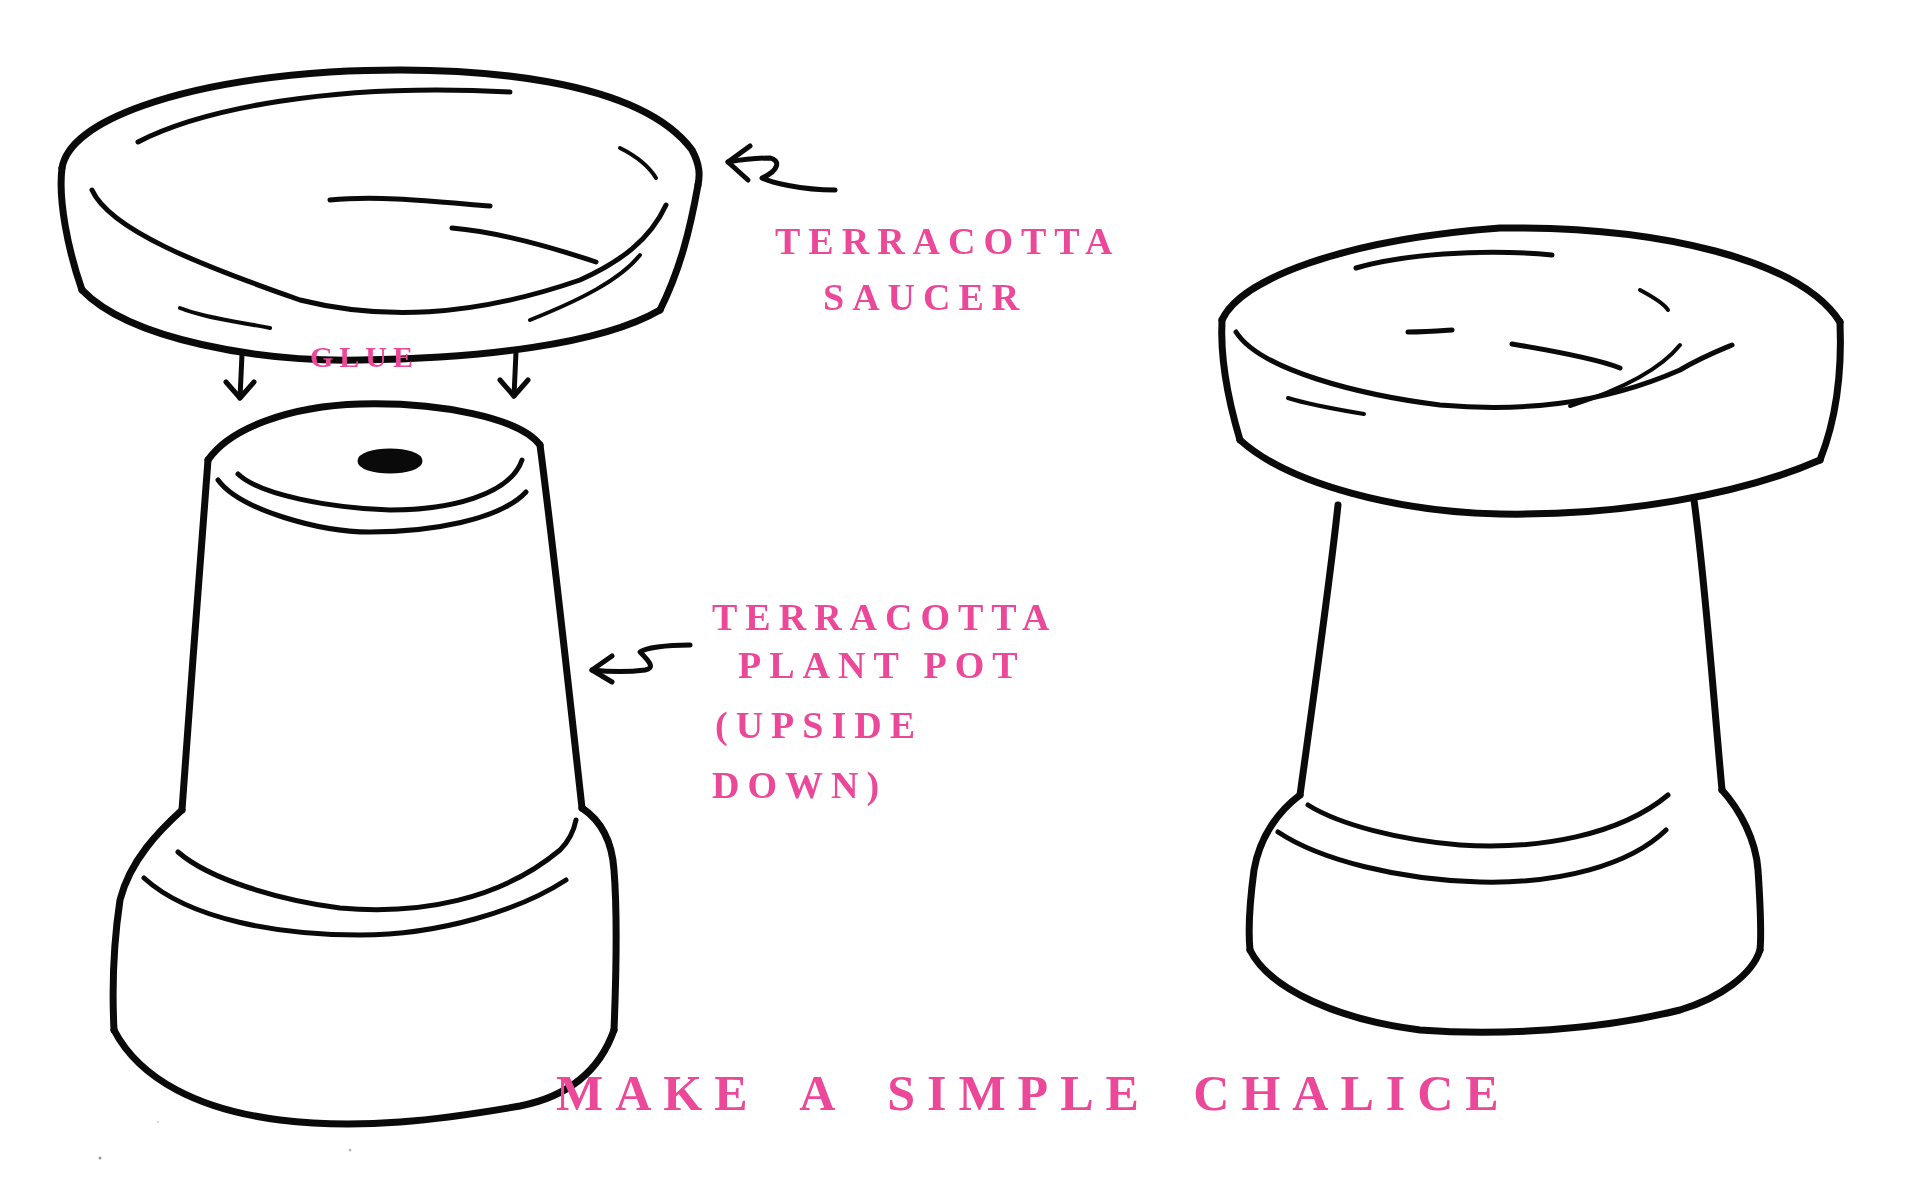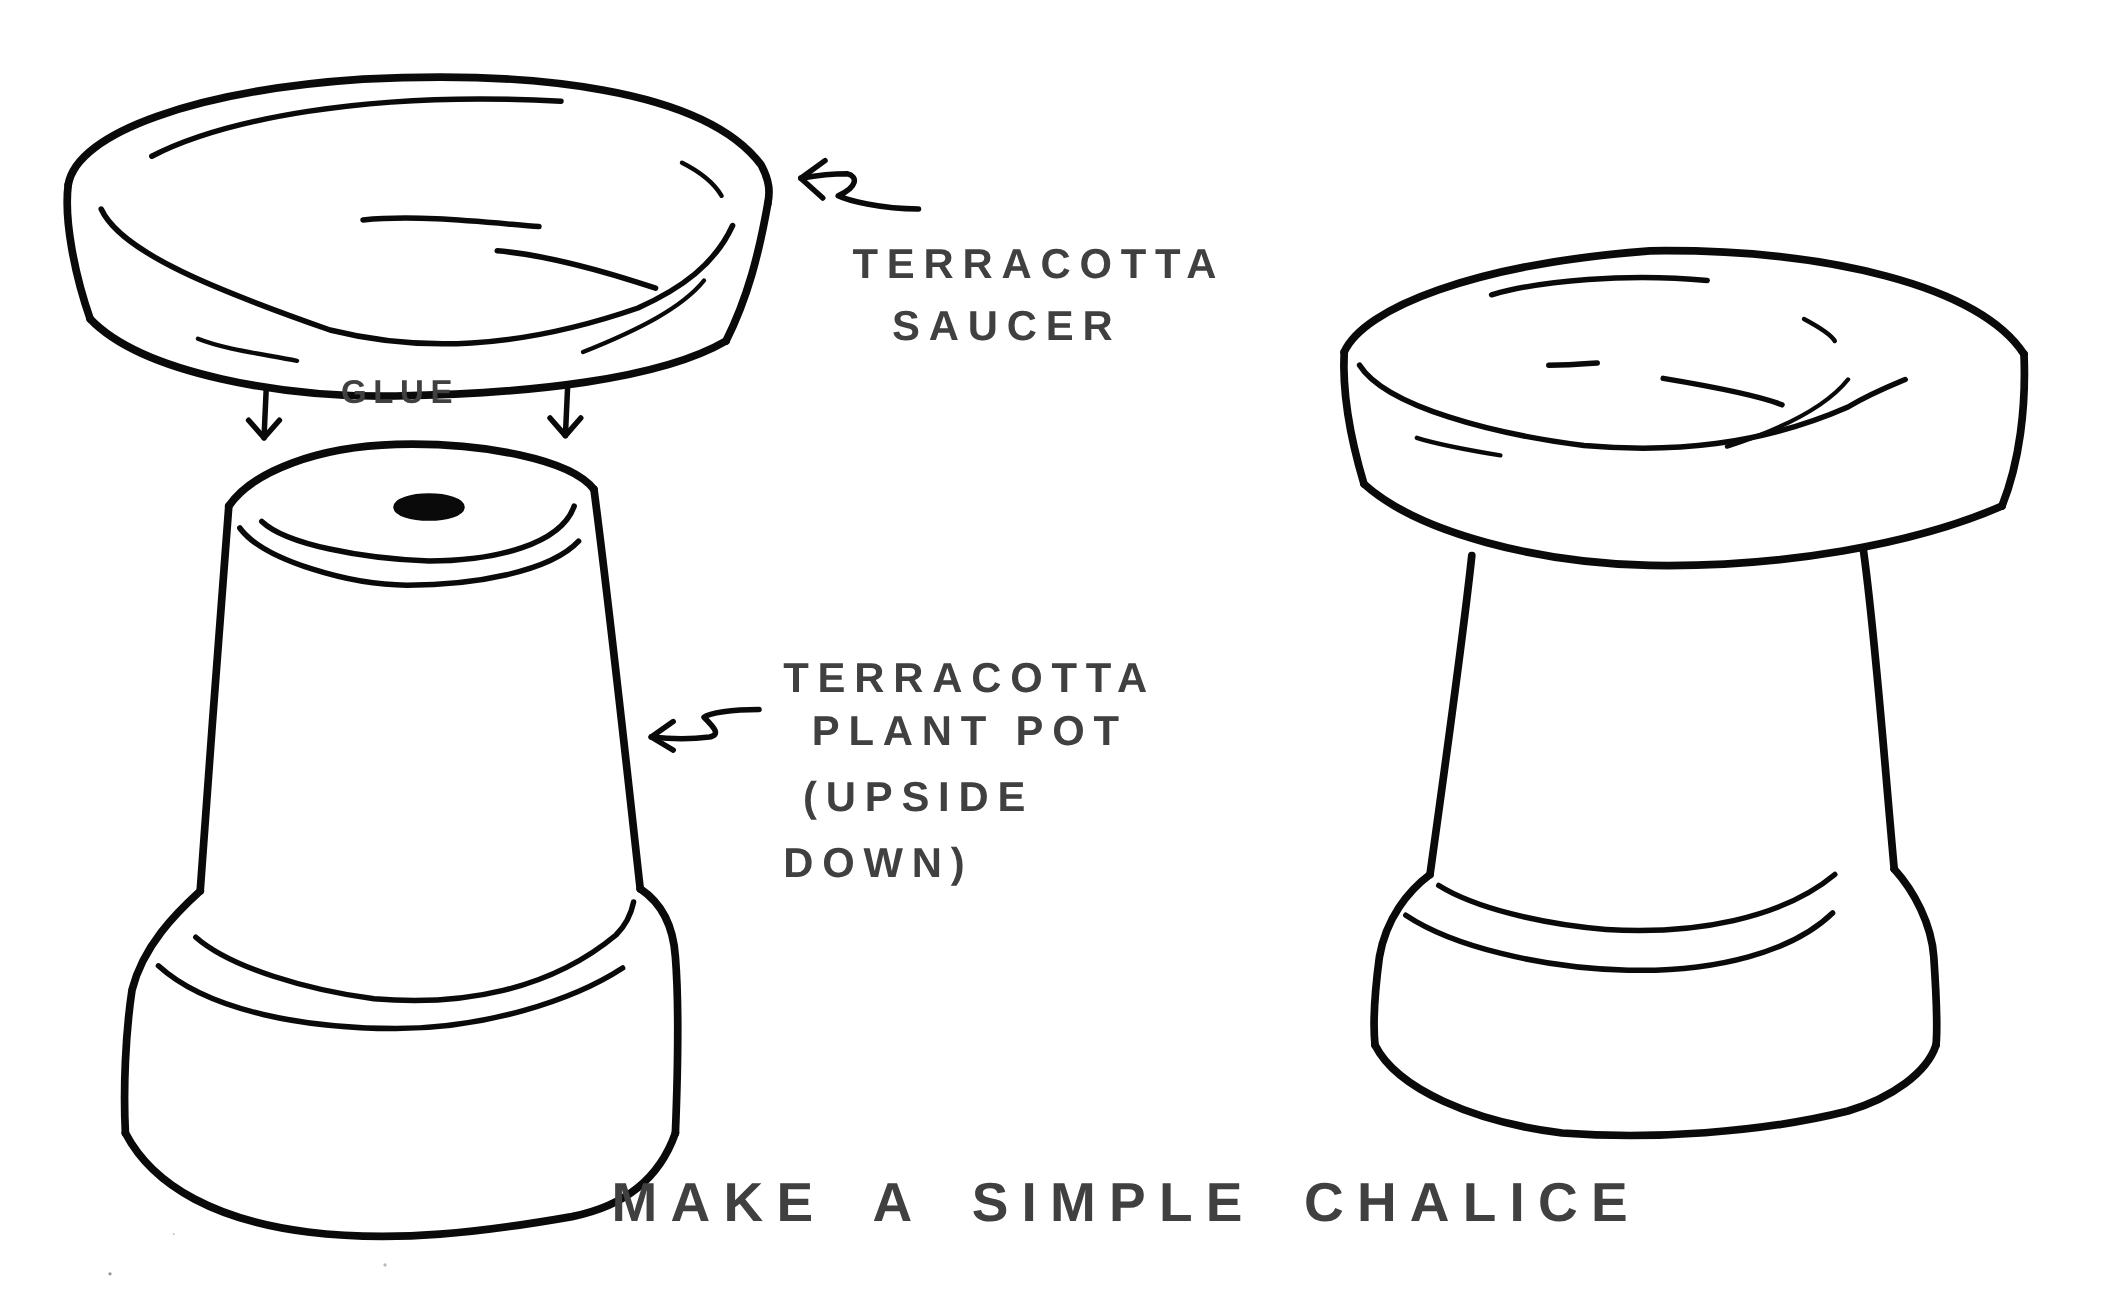--- a/index.html
+++ b/index.html
@@ -30,48 +30,48 @@
     fill: none;
     stroke: #0a0a0a;
     stroke-linecap: round;
     stroke-linejoin: round;
   }
   .thick { stroke-width: 7; }
   .med { stroke-width: 5; }
   .thin { stroke-width: 4; }
   .label {
     position: absolute;
-    color: #404040;
-    font-family: Liberation Sans, sans-serif;
+    color: #ec4899;
+    font-family: Liberation Serif, serif;
     font-weight: bold;
     text-transform: uppercase;
     white-space: nowrap;
     letter-spacing: 8px;
     line-height: 1;
   }
   .saucer-label {
     left: 775px;
     top: 222px;
     font-size: 38px;
   }
-  .saucer-label .line2 { display: block; margin-top: 18px; margin-left: 36px; }
+  .saucer-label .line2 { display: block; margin-top: 18px; margin-left: 48px; }
   .glue-label {
     left: 310px;
     top: 342px;
     font-size: 30px;
     letter-spacing: 6px;
   }
   .pot-label {
     left: 712px;
     top: 598px;
     font-size: 38px;
   }
   .pot-label span { display: block; }
   .pot-label .l2 { margin-top: 10px; margin-left: 26px; }
-  .pot-label .l3 { margin-top: 22px; margin-left: 18px; }
+  .pot-label .l3 { margin-top: 22px; margin-left: 3px; }
   .pot-label .l4 { margin-top: 22px; }
   .caption {
     left: 556px;
     top: 1068px;
     font-size: 50px;
     letter-spacing: 12px;
     word-spacing: 18px;
   }
 </style>
 </head>

